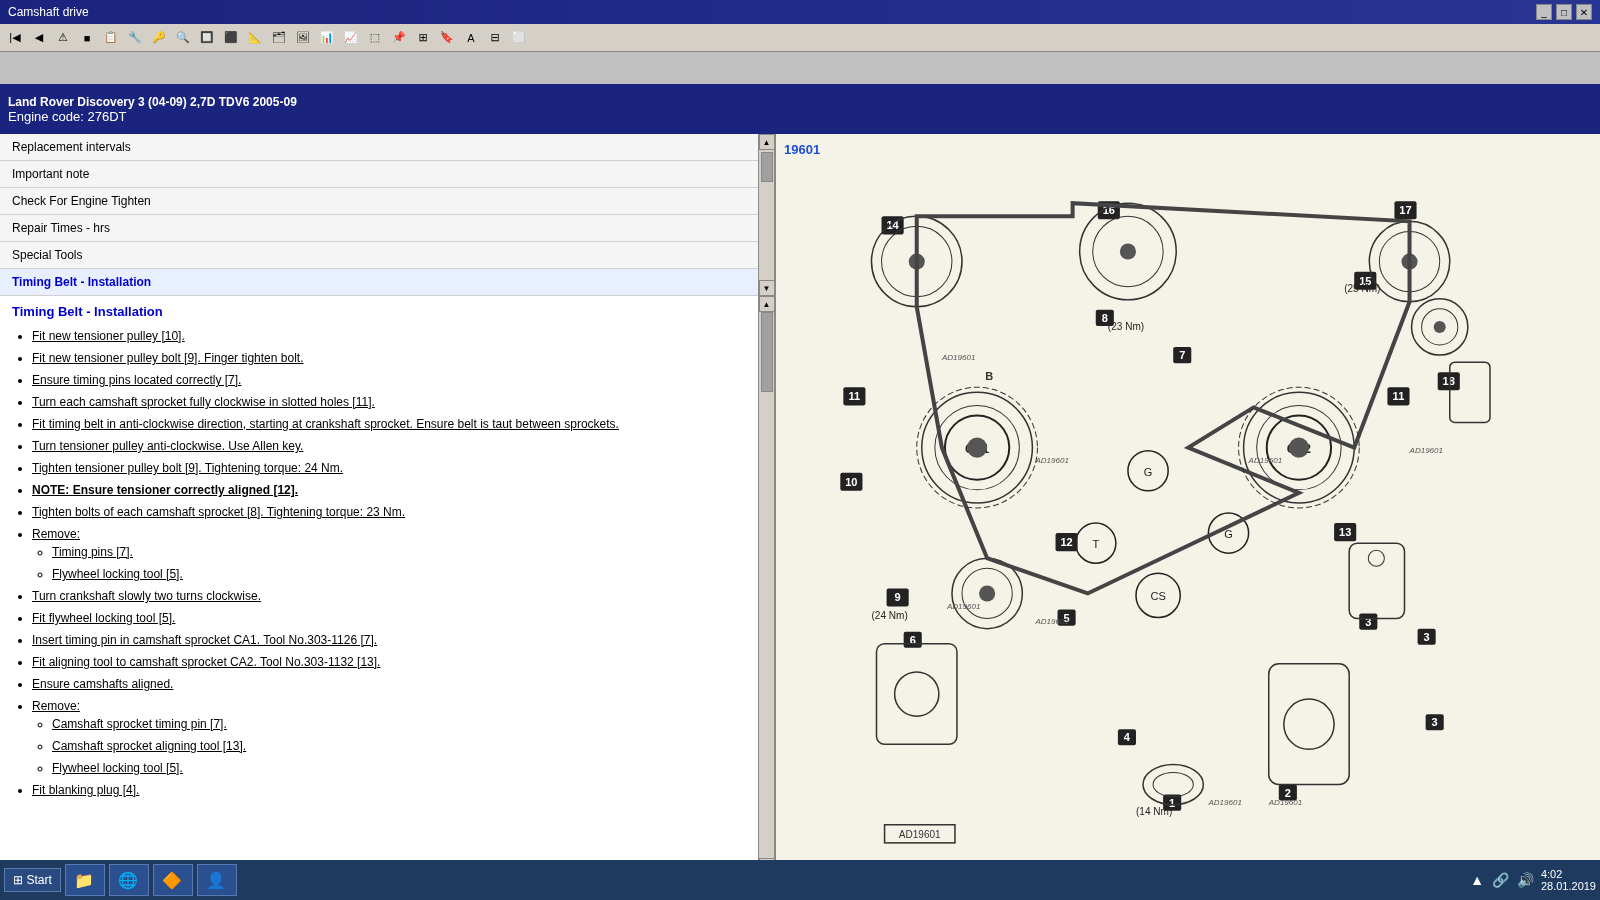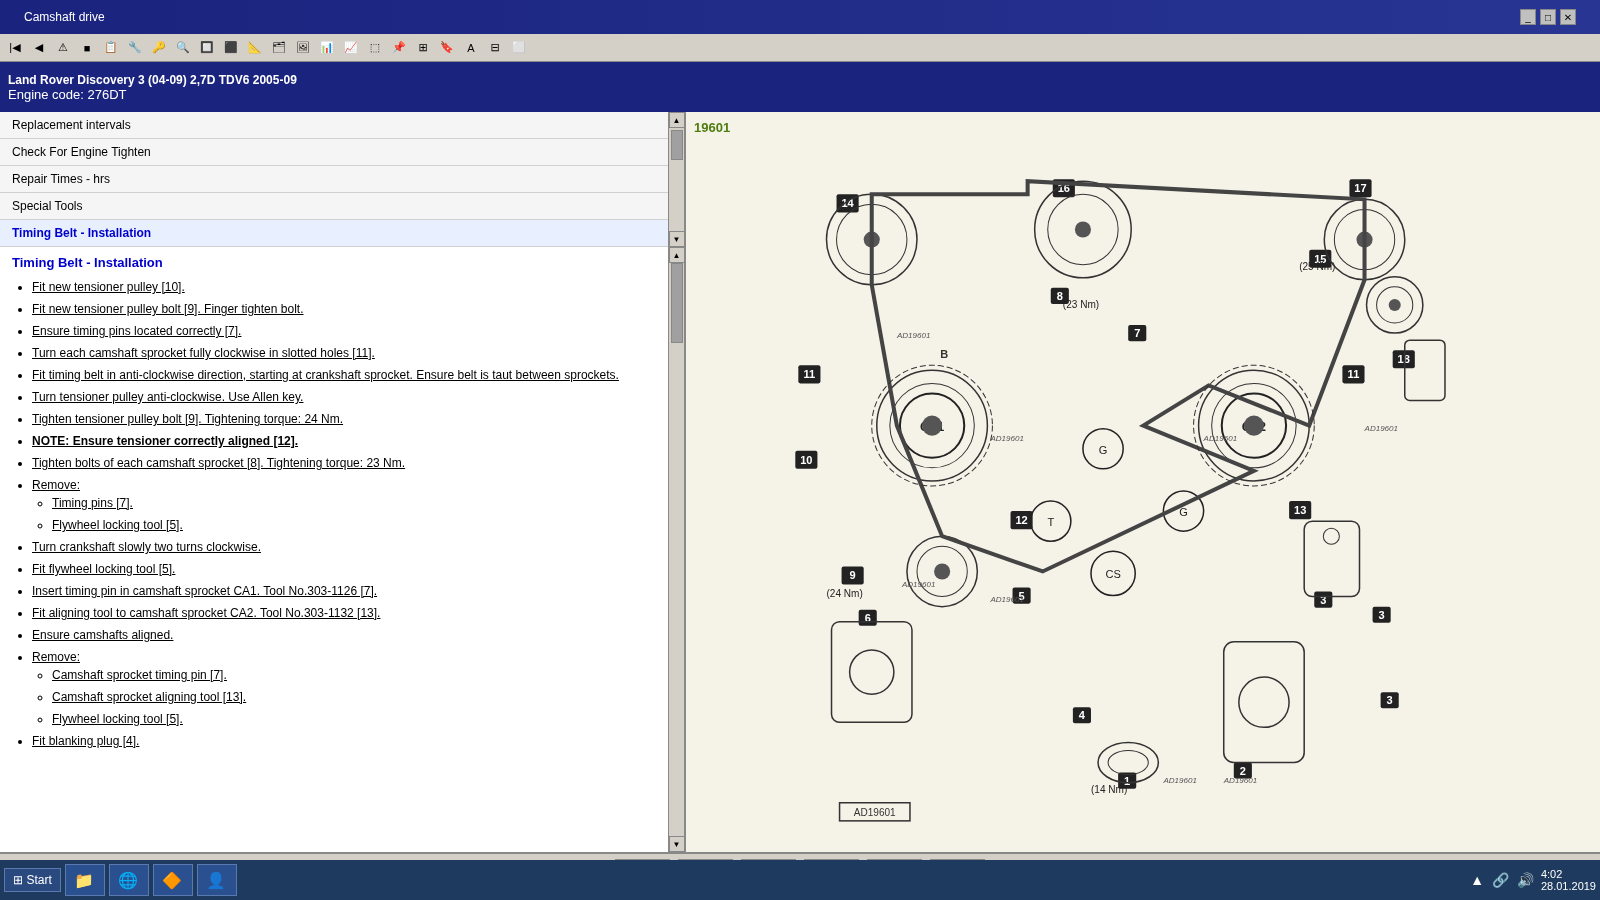--- a/index.html
+++ b/index.html
@@ -1,25 +1,25 @@
 <!DOCTYPE html>
 <html><head>
   <meta charset="utf-8">
   <style>
     * { margin: 0; padding: 0; box-sizing: border-box; }
     body { width: 1600px; height: 900px; overflow: hidden; font-family: Arial, sans-serif; font-size: 12px; background: #c0c0c0; }
 
     
     #title-bar {
-      height: 34px;
+      height: 24px;
       background: linear-gradient(to right, #1a237e, #283593);
       display: flex;
       align-items: center;
       justify-content: space-between;
-      padding: 0 24px;
+      padding: 0 8px;
       color: white;
     }
     #title-bar .title { font-size: 12px; }
     #title-bar .controls { display: flex; gap: 4px; }
     #title-bar .ctrl-btn {
       width: 16px; height: 16px;
       background: #c0c0c0;
       border: 1px solid #888;
       display: flex; align-items: center; justify-content: center;
       font-size: 10px; cursor: pointer; color: #000;
@@ -45,33 +45,34 @@
 
     
     #app-header {
       height: 50px;
       background: #1a237e;
       color: white;
       padding: 4px 8px;
       display: flex;
       flex-direction: column;
       justify-content: center;
+      margin-top: 32px;
     }
     #app-header .vehicle { font-size: 12px; font-weight: bold; }
     #app-header .engine { font-size: 13px; }
 
     
     #main-layout {
       display: flex;
       height: calc(900px - 22px - 28px - 50px - 60px);
     }
 
     
     #left-panel {
-      width: 686px;
+      width: 776px;
       display: flex;
       flex-direction: column;
       border-right: 2px solid #888;
       background: #f0f0f0;
     }
     .nav-item {
       padding: 6px 12px;
       border-bottom: 1px solid #d0d0d0;
       cursor: pointer;
       font-size: 12px;
@@ -97,21 +98,21 @@
 
     
     #right-panel {
       flex: 1;
       background: #f5f2e8;
       overflow: hidden;
       position: relative;
       padding: 8px;
     }
     #diagram-label {
-      color: #4d7c0f;
+      color: #1d4ed8;
       font-size: 13px;
       font-weight: bold;
       margin-bottom: 4px;
     }
     #diagram-container {
       width: 100%;
       height: calc(100% - 20px);
       display: flex;
       align-items: center;
       justify-content: center;
@@ -303,20 +304,21 @@
   <div class="engine">Engine code: 276DT</div>
 </div>
 
 <div id="main-layout">
 
   <div id="left-panel">
 
     <div class="nav-wrapper">
       <div class="nav-items-list">
         <div class="nav-item">Replacement intervals</div>
+        <div class="nav-item">Important note</div>
         <div class="nav-item">Check For Engine Tighten</div>
         <div class="nav-item">Repair Times - hrs</div>
         <div class="nav-item">Special Tools</div>
         <div class="nav-item active">Timing Belt - Installation</div>
       </div>
       <div class="nav-scroll">
         <div class="scroll-arrow">▲</div>
         <div class="scroll-track">
           <div class="scroll-thumb"></div>
         </div>

